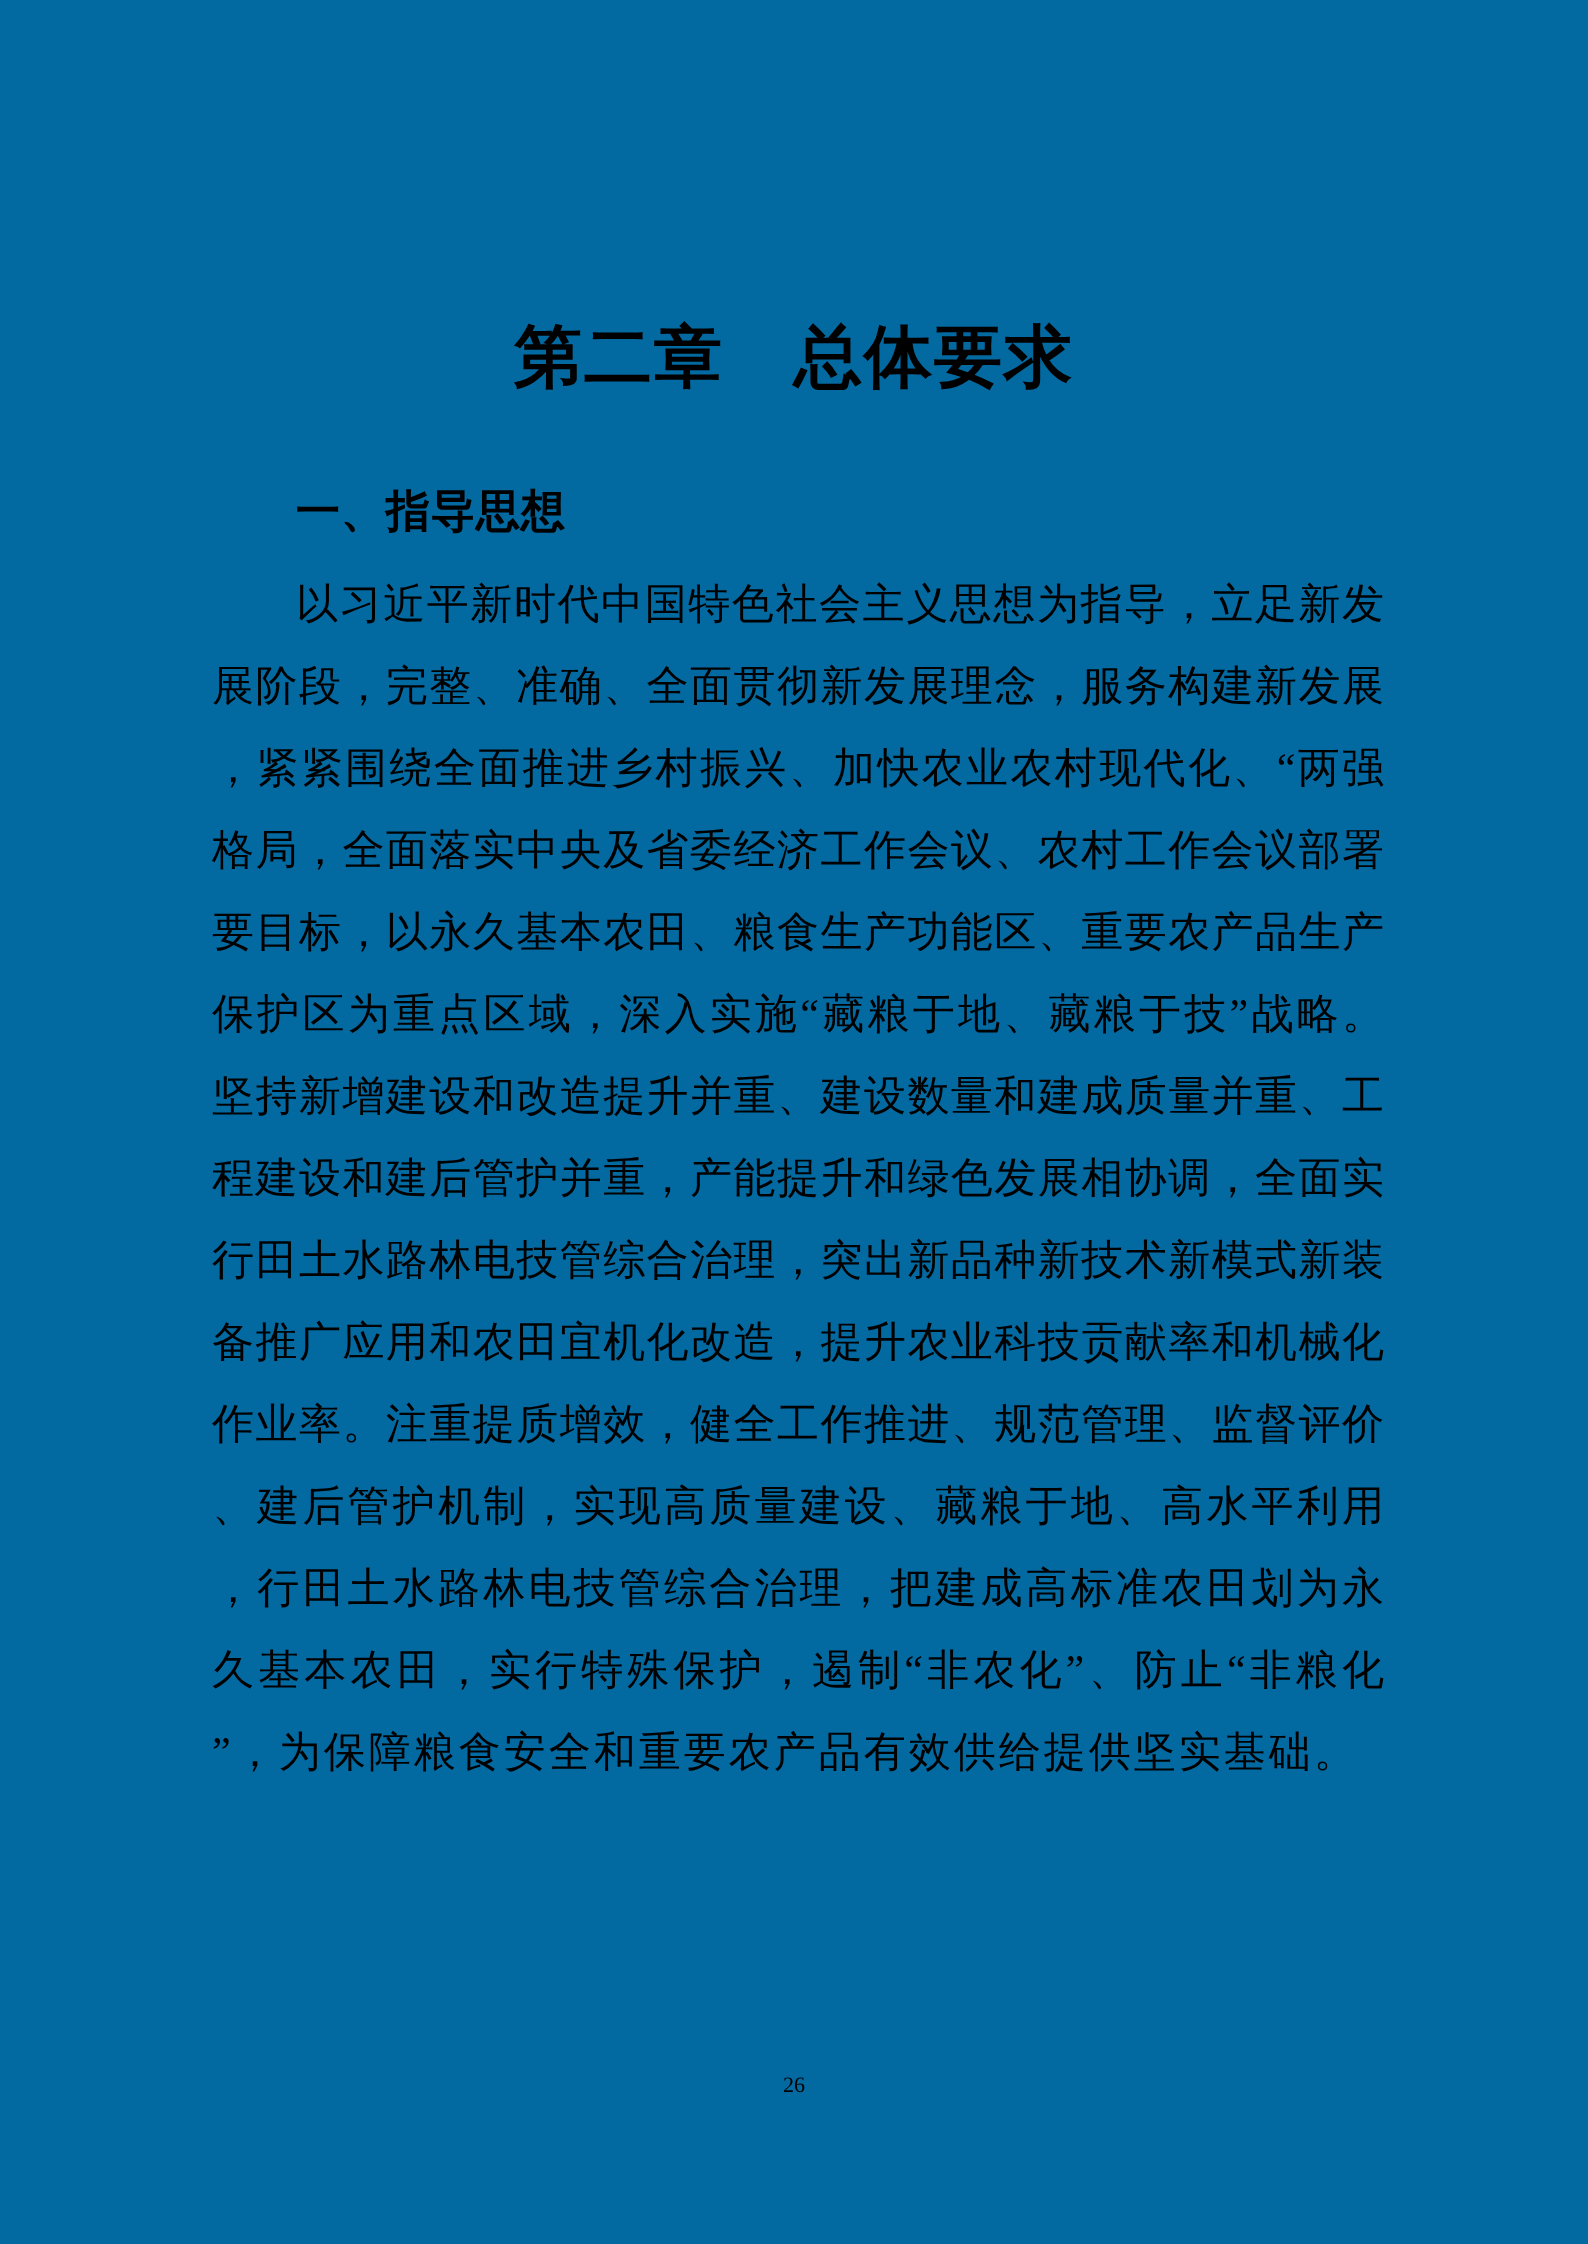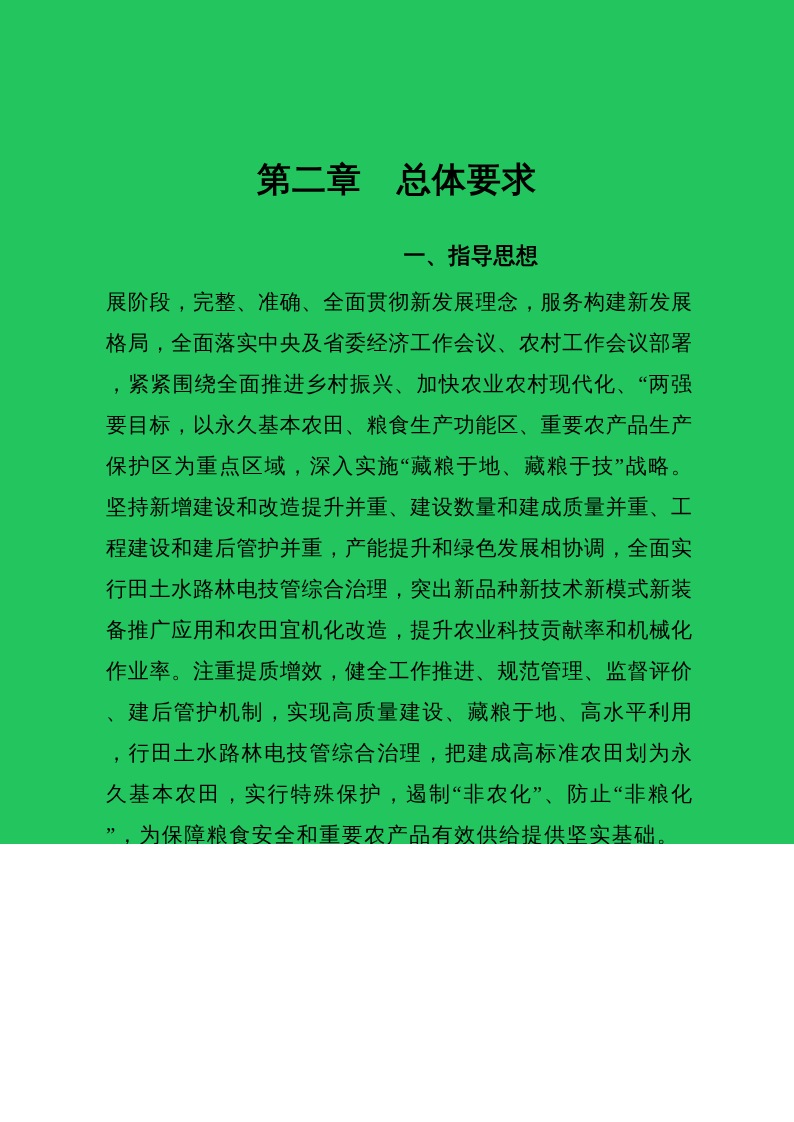--- a/index.html
+++ b/index.html
@@ -3,22 +3,22 @@
 <meta charset="utf-8">
 <style>
   html, body {
     margin: 0;
     padding: 0;
     background: #ffffff;
   }
   .page {
     position: relative;
     width: 794px;
-    height: 844px;
-    background: #22c55e;
+    height: 1122px;
+    background: #0369a1;
     color: #000000;
     overflow: hidden;
   }
   .chapter-title {
     margin: 0;
     padding-top: 157px;
     text-align: center;
     font-family: "Liberation Sans", "DejaVu Sans", sans-serif;
     font-weight: bold;
     font-size: 34px;
@@ -26,21 +26,20 @@
     letter-spacing: 1px;
     white-space: pre;
   }
   .section-heading {
     margin: 40px 0 0 148px;
     font-family: "Liberation Sans", "DejaVu Sans", sans-serif;
     font-weight: bold;
     font-size: 22px;
     line-height: 30px;
     letter-spacing: 0.5px;
-    text-align: center;
   }
   .body-text {
     margin: 11px 102px 0 106px;
   }
   .body-line {
     font-family: "Liberation Serif", "DejaVu Serif", serif;
     font-size: 21px;
     height: 41px;
     line-height: 41px;
     text-align: justify;
@@ -68,23 +67,24 @@
 </head>
 <body>
 
 <div class="page">
 
   <h1 class="chapter-title">第二章　总体要求</h1>
 
   <h2 class="section-heading">一、指导思想</h2>
 
   <div class="body-text">
+    <div class="body-line first">以习近平新时代中国特色社会主义思想为指导，立足新发</div>
     <div class="body-line">展阶段，完整、准确、全面贯彻新发展理念，服务构建新发展</div>
+    <div class="body-line">，紧紧围绕全面推进乡村振兴、加快农业农村现代化、“两强</div>
     <div class="body-line">格局，全面落实中央及省委经济工作会议、农村工作会议部署</div>
-    <div class="body-line">，紧紧围绕全面推进乡村振兴、加快农业农村现代化、“两强</div>
     <div class="body-line">要目标，以永久基本农田、粮食生产功能区、重要农产品生产</div>
     <div class="body-line">保护区为重点区域，深入实施“藏粮于地、藏粮于技”战略。</div>
     <div class="body-line">坚持新增建设和改造提升并重、建设数量和建成质量并重、工</div>
     <div class="body-line">程建设和建后管护并重，产能提升和绿色发展相协调，全面实</div>
     <div class="body-line">行田土水路林电技管综合治理，突出新品种新技术新模式新装</div>
     <div class="body-line">备推广应用和农田宜机化改造，提升农业科技贡献率和机械化</div>
     <div class="body-line">作业率。注重提质增效，健全工作推进、规范管理、监督评价</div>
     <div class="body-line">、建后管护机制，实现高质量建设、藏粮于地、高水平利用</div>
     <div class="body-line">，行田土水路林电技管综合治理，把建成高标准农田划为永</div>
     <div class="body-line">久基本农田，实行特殊保护，遏制“非农化”、防止“非粮化</div>

